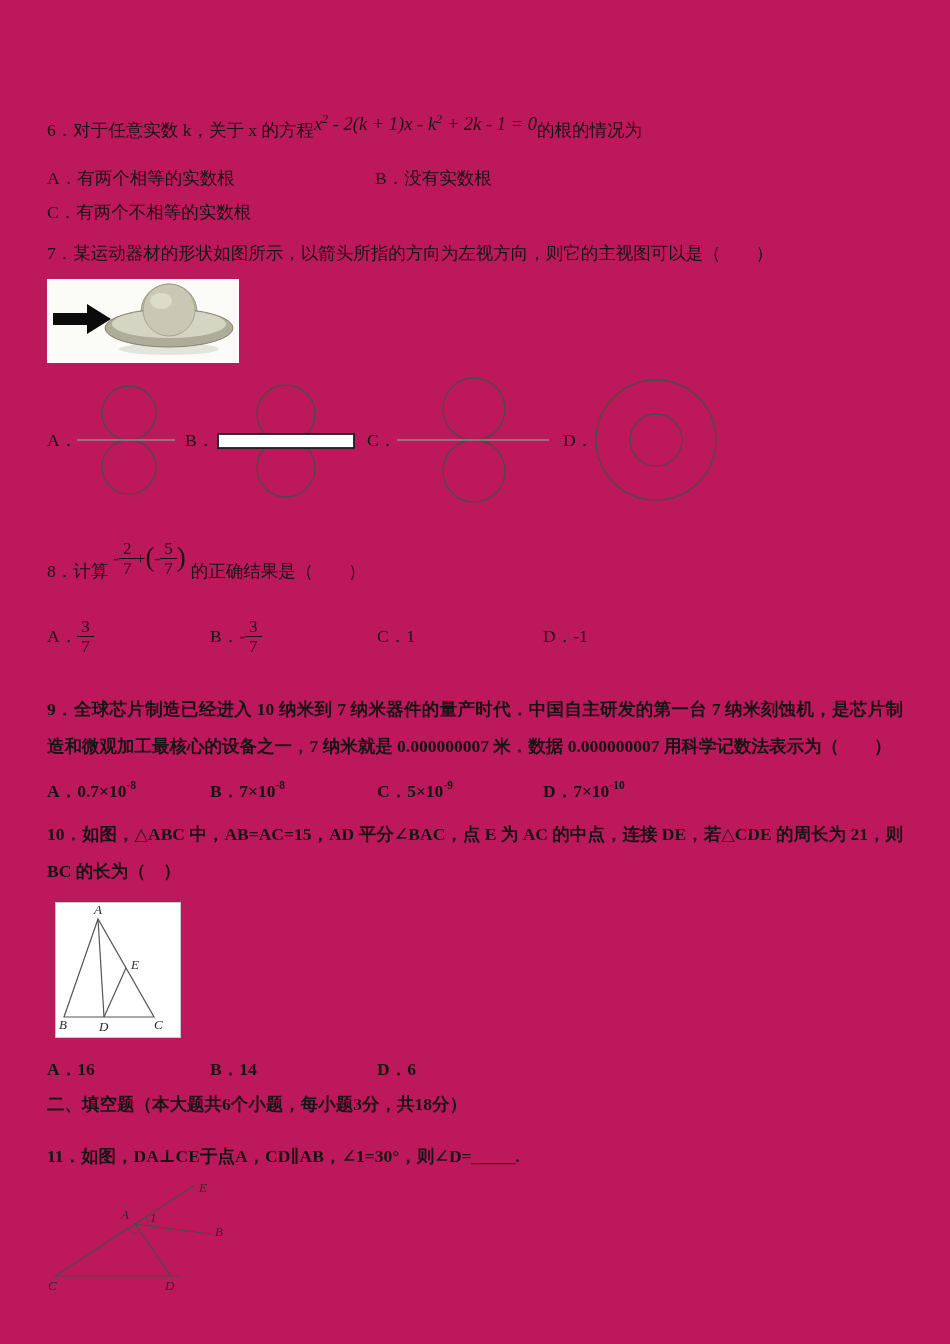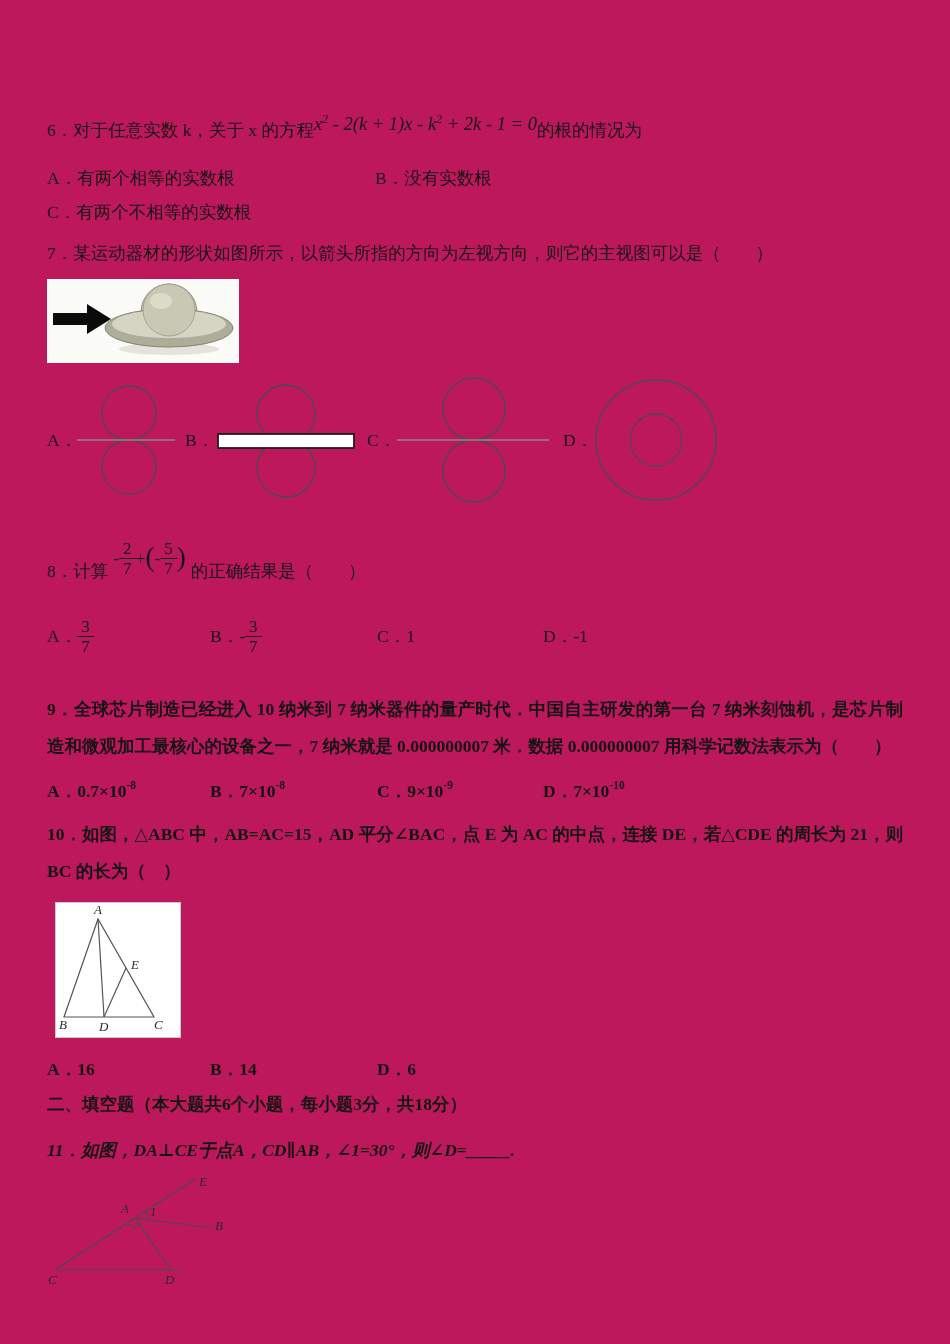--- a/index.html
+++ b/index.html
@@ -24,21 +24,21 @@
   .q8-line{margin-top:24px;display:flex;align-items:flex-end;height:54px;}
   .expr{display:inline-flex;align-items:center;margin:0 5px;position:relative;top:-5px;}
   .expr .paren{font-size:27px;font-weight:300;position:relative;top:-1px;}
   .q8-opts{margin-top:24px;display:grid;grid-template-columns:163px 167px 166px 1fr;height:58px;align-items:center;}
   .opt-flex{display:flex;align-items:center;}
   .jstem{line-height:37px;text-align:justify;}
   .mt26{margin-top:26px;} .mt8{margin-top:8px;} .mt6{margin-top:6px;}
   sup.sci{font-size:11.5px;position:relative;top:-1px;}
   .fig10{margin-top:12px;margin-left:8px;width:124px;height:134px;border:1px solid #c8c8c8;background:#ffffff;}
   .section-title{margin-top:0;line-height:36px;font-weight:bold;}
-  .q11-stem{line-height:36px;font-weight:bold;margin-top:10px;font-style:italic;}
+  .q11-stem{line-height:36px;font-weight:bold;margin-top:16px;}
   .fig11{margin-top:8px;margin-left:0px;}
   svg text{font-family:"Liberation Serif",serif;font-style:italic;font-size:13px;fill:#2a2a2a;}
 </style>
 </head>
 <body>
 
 <div class="page">
   <div class="content">
 
     <div class="q6-line stem">
@@ -124,21 +124,21 @@
           </span>
       </span>
       <span>C．1</span>
       <span>D．-1</span>
     </div>
 
     <div class="jstem bold mt26">9．全球芯片制造已经进入 10 纳米到 7 纳米器件的量产时代．中国自主研发的第一台 7 纳米刻蚀机，是芯片制造和微观加工最核心的设备之一，7 纳米就是 0.000000007 米．数据 0.000000007 用科学记数法表示为（　　）</div>
     <div class="opts4 bold">
       <span><span>A．0.7×10</span><sup class="sci">-8</sup></span>
       <span><span>B．7×10</span><sup class="sci">-8</sup></span>
-      <span><span>C．9×10</span><sup class="sci">-9</sup></span>
+      <span><span>C．5×10</span><sup class="sci">-9</sup></span>
       <span><span>D．7×10</span><sup class="sci">-10</sup></span>
     </div>
 
     <div class="jstem bold mt8">10．如图，△ABC 中，AB=AC=15，AD 平分∠BAC，点 E 为 AC 的中点，连接 DE，若△CDE 的周长为 21，则 BC 的长为（　）</div>
     <div class="fig10">
       <svg width="122" height="132" viewBox="0 0 122 132">
         <path d="M42,16 L8,114 L98,114 Z" fill="none" stroke="#555555" stroke-width="1.2"></path>
         <line x1="42" y1="16" x2="48" y2="114" stroke="#555555" stroke-width="1.2"></line>
         <line x1="48" y1="114" x2="70" y2="65" stroke="#555555" stroke-width="1.2"></line>
         <text x="42" y="11" text-anchor="middle">A</text>

